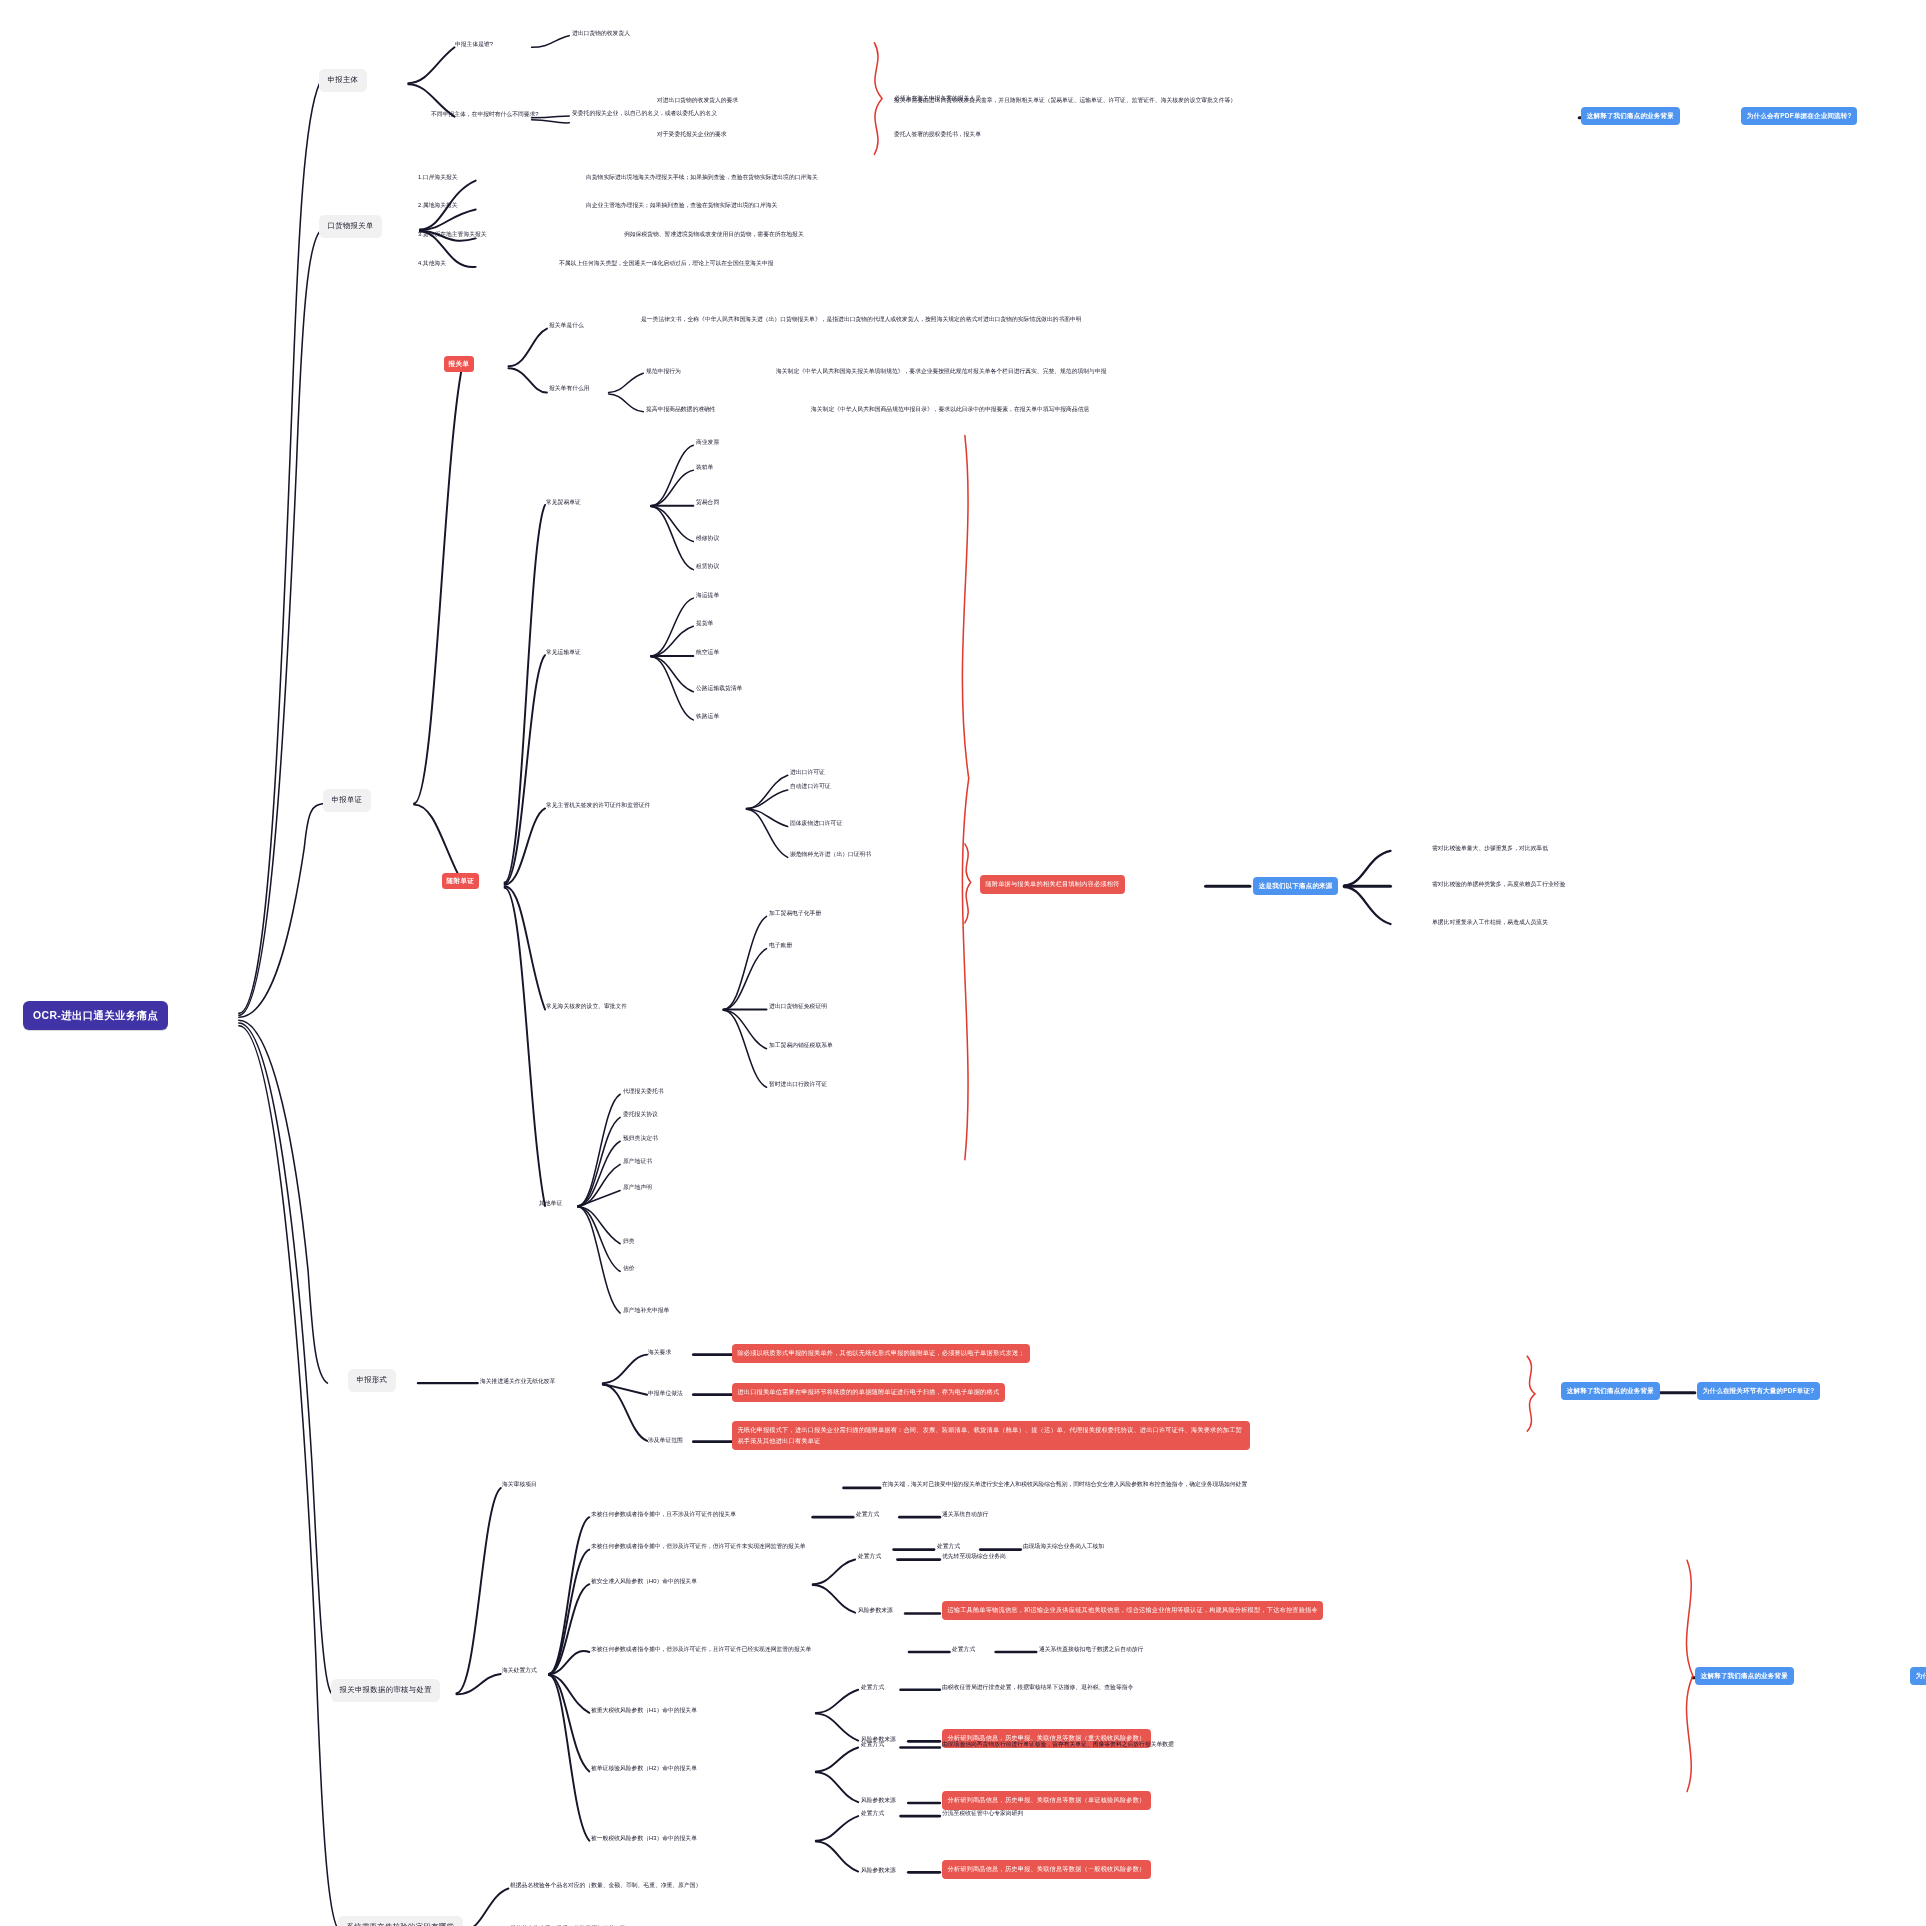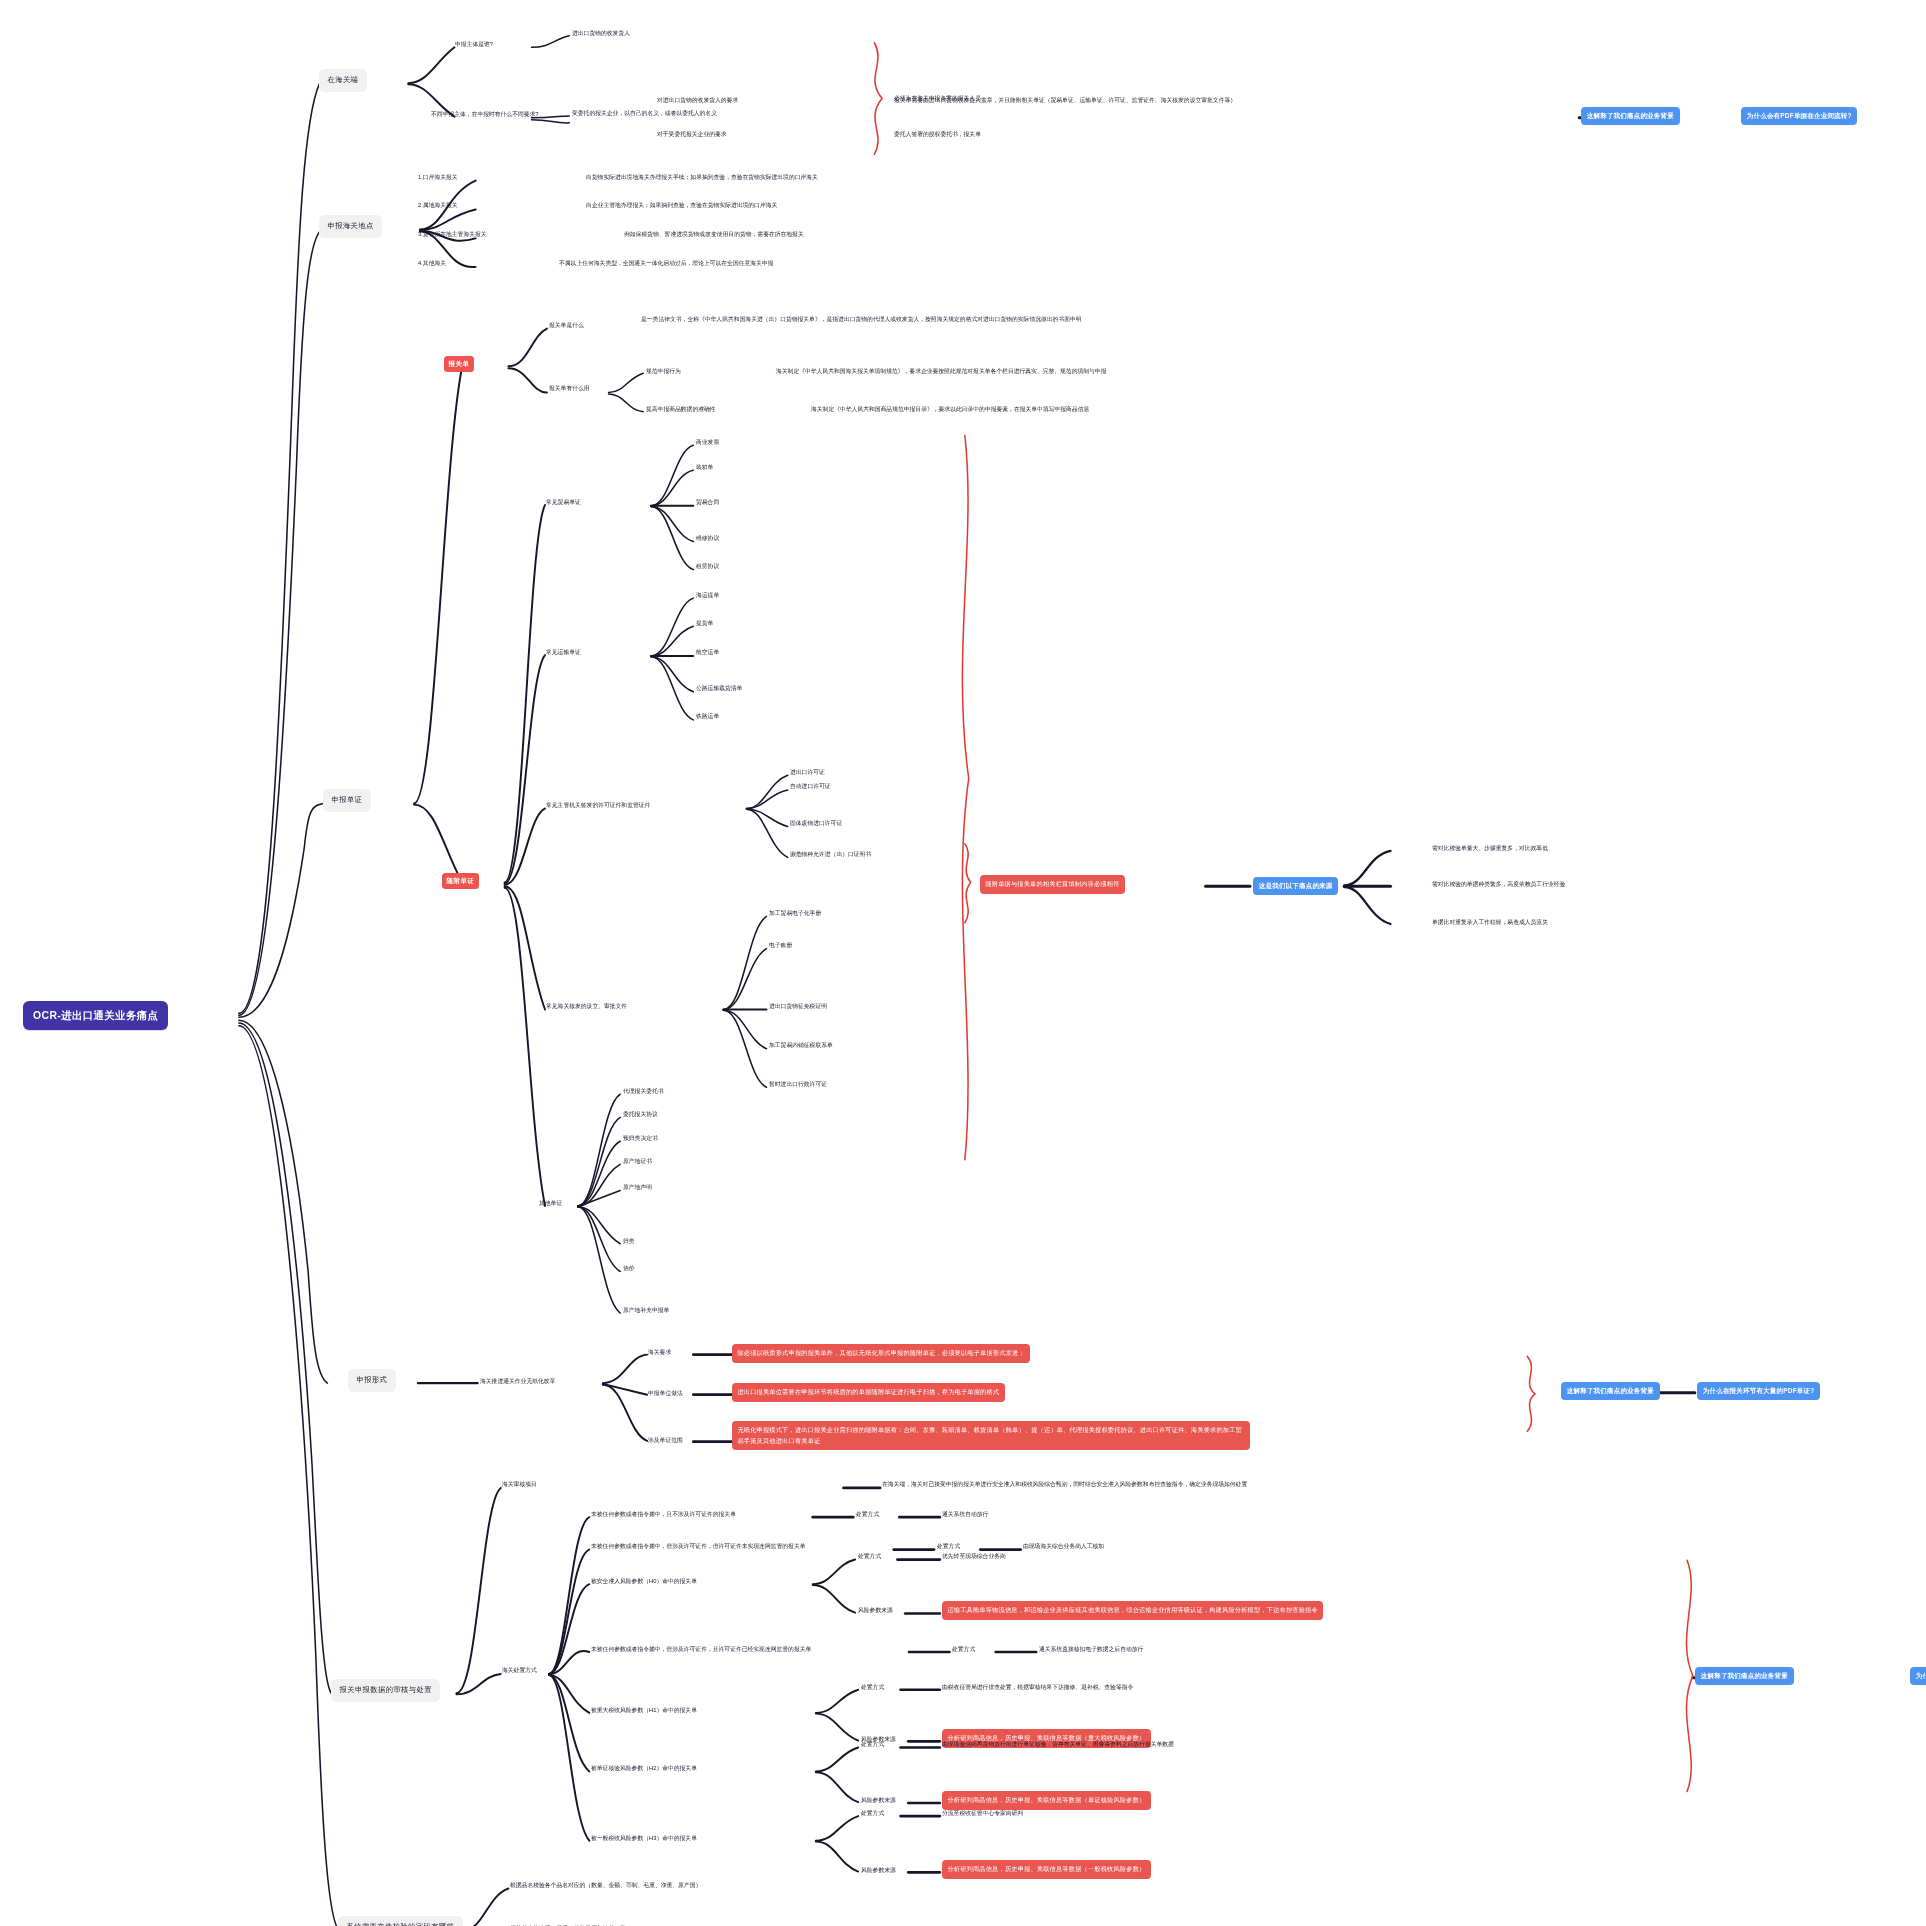--- a/index.html
+++ b/index.html
@@ -203,36 +203,36 @@
       <path d="M2270 110 C 2300 165, 2245 200, 2290 255 C 2245 310, 2300 345, 2270 400"></path>
       <path d="M2505 2190 C 2530 2225, 2490 2250, 2520 2290 C 2490 2330, 2530 2355, 2505 2395" transform="translate(0,0)"></path>
       <path d="M3965 3520 C 3995 3555, 3950 3590, 3985 3618 C 3950 3648, 3995 3682, 3965 3715"></path>
       <path d="M4380 4050 C 4415 4140, 4350 4250, 4395 4350 C 4350 4450, 4415 4560, 4380 4650"></path>
       <path d="M2505 1130 C 2535 1400, 2470 1700, 2515 2020 C 2470 2340, 2535 2700, 2505 3010"></path>
     </g>
   </svg>
 
   <div class="node root" style="left:23px; top:1001px;">OCR-进出口通关业务痛点</div>
 
-  <div class="node l1" style="left:319px; top:69px;">在海关端</div>
+  <div class="node l1" style="left:319px; top:69px;">申报主体</div>
   <div class="node leaf" style="left:455px; top:40px;">申报主体是谁?</div>
   <div class="node leaf" style="left:572px; top:29px;">进出口货物的收发货人</div>
   <div class="node leaf" style="left:572px; top:109px;">受委托的报关企业，以自己的名义，或者以委托人的名义</div>
   <div class="node leaf" style="left:894px; top:94px;">必须为在海关申报备案的报关人员</div>
 
   <div class="node leaf" style="left:431px; top:110px;">不同申报主体，在申报时有什么不同要求?</div>
   <div class="node leaf" style="left:657px; top:96px;">对进出口货物的收发货人的要求</div>
   <div class="node leaf" style="left:894px; top:96px;">报关单需要由进出口货物收发货人盖章，并且随附相关单证（贸易单证、运输单证、许可证、监管证件、海关核发的设立审批文件等）</div>
   <div class="node leaf" style="left:657px; top:130px;">对于受委托报关企业的要求</div>
   <div class="node leaf" style="left:894px; top:130px;">委托人签署的授权委托书，报关单</div>
 
   <div class="node block-blue" style="left:1581px; top:107px;">这解释了我们痛点的业务背景</div>
   <div class="node block-blue" style="left:1741px; top:107px;">为什么会有PDF单据在企业间流转?</div>
 
-  <div class="node l1" style="left:319px; top:215px;">申报海关地点</div>
+  <div class="node l1" style="left:319px; top:215px;">口货物报关单</div>
 
   <div class="node leaf" style="left:418px; top:173px;">1.口岸海关报关</div>
   <div class="node leaf" style="left:586px; top:173px;">向货物实际进出境地海关办理报关手续；如果抽到查验，查验在货物实际进出境的口岸海关</div>
   <div class="node leaf" style="left:418px; top:201px;">2.属地海关报关</div>
   <div class="node leaf" style="left:586px; top:201px;">向企业主管地办理报关；如果抽到查验，查验在货物实际进出境的口岸海关</div>
   <div class="node leaf" style="left:418px; top:230px;">3.货物所在地主管海关报关</div>
   <div class="node leaf" style="left:624px; top:230px;">例如保税货物、暂准进境货物或改变使用目的货物，需要在所在地报关</div>
   <div class="node leaf" style="left:418px; top:259px;">4.其他海关</div>
   <div class="node leaf" style="left:559px; top:259px;">不属以上任何海关类型，全国通关一体化启动过后，理论上可以在全国任意海关申报</div>
 

